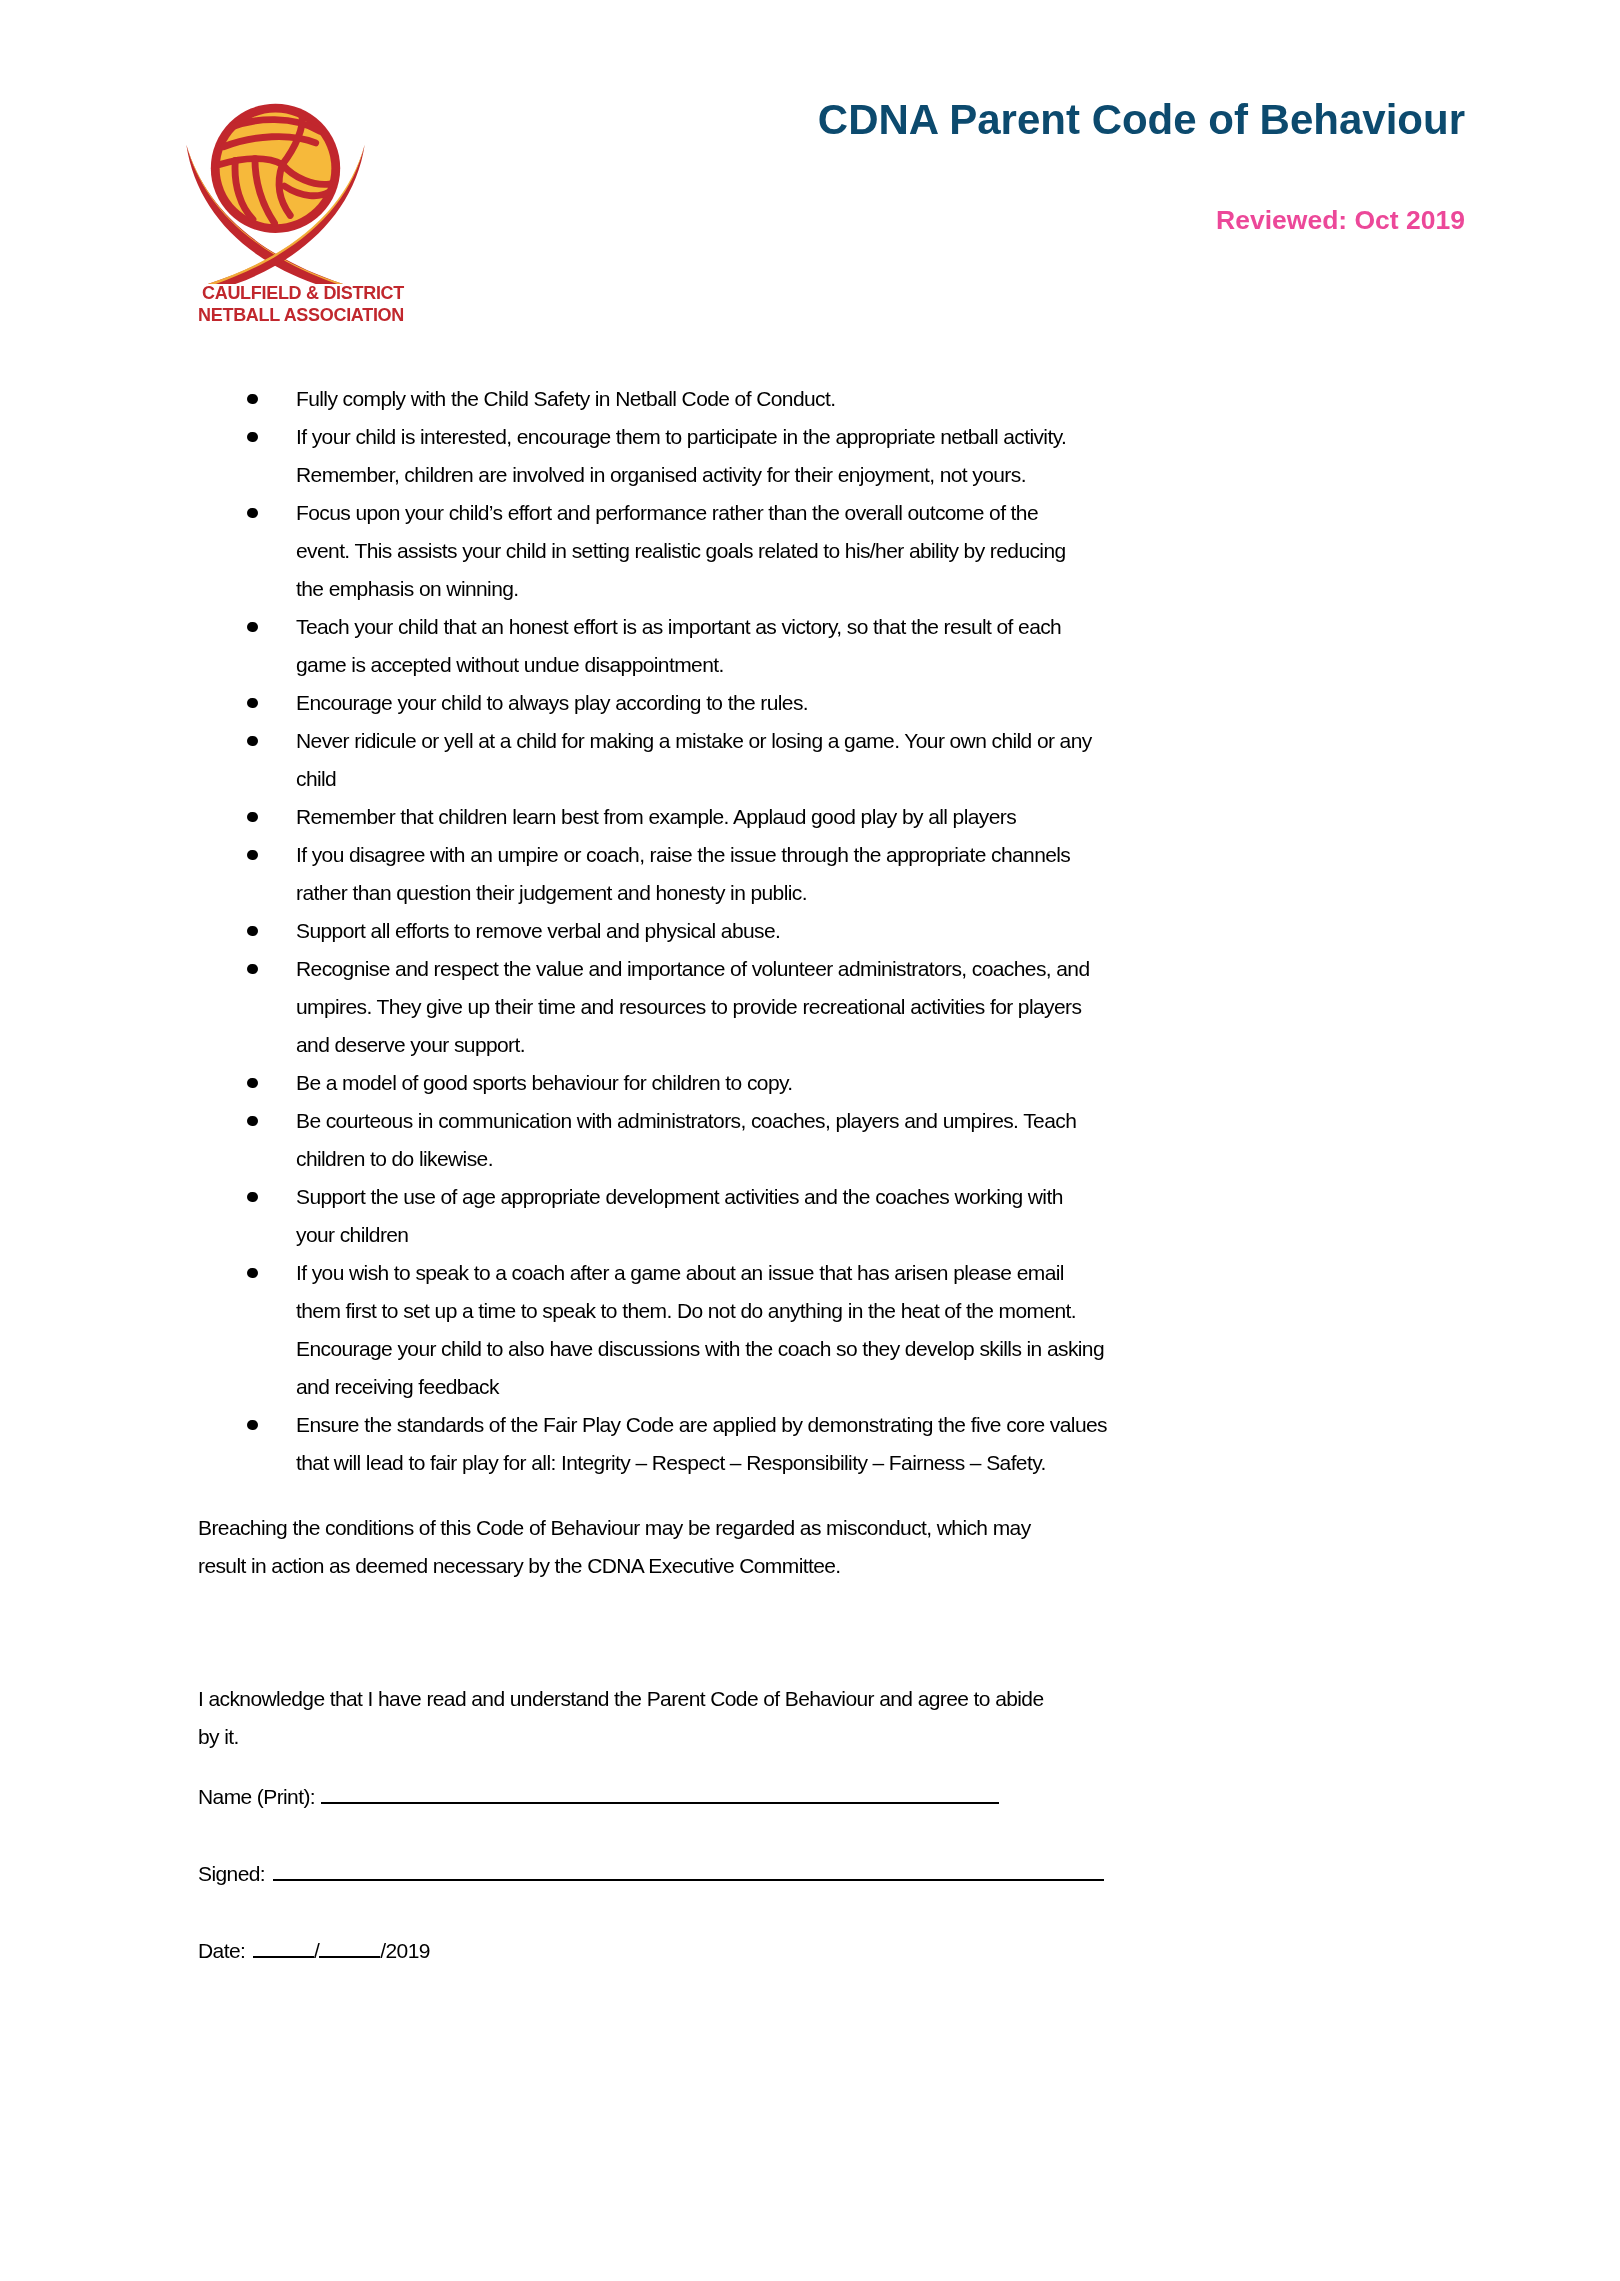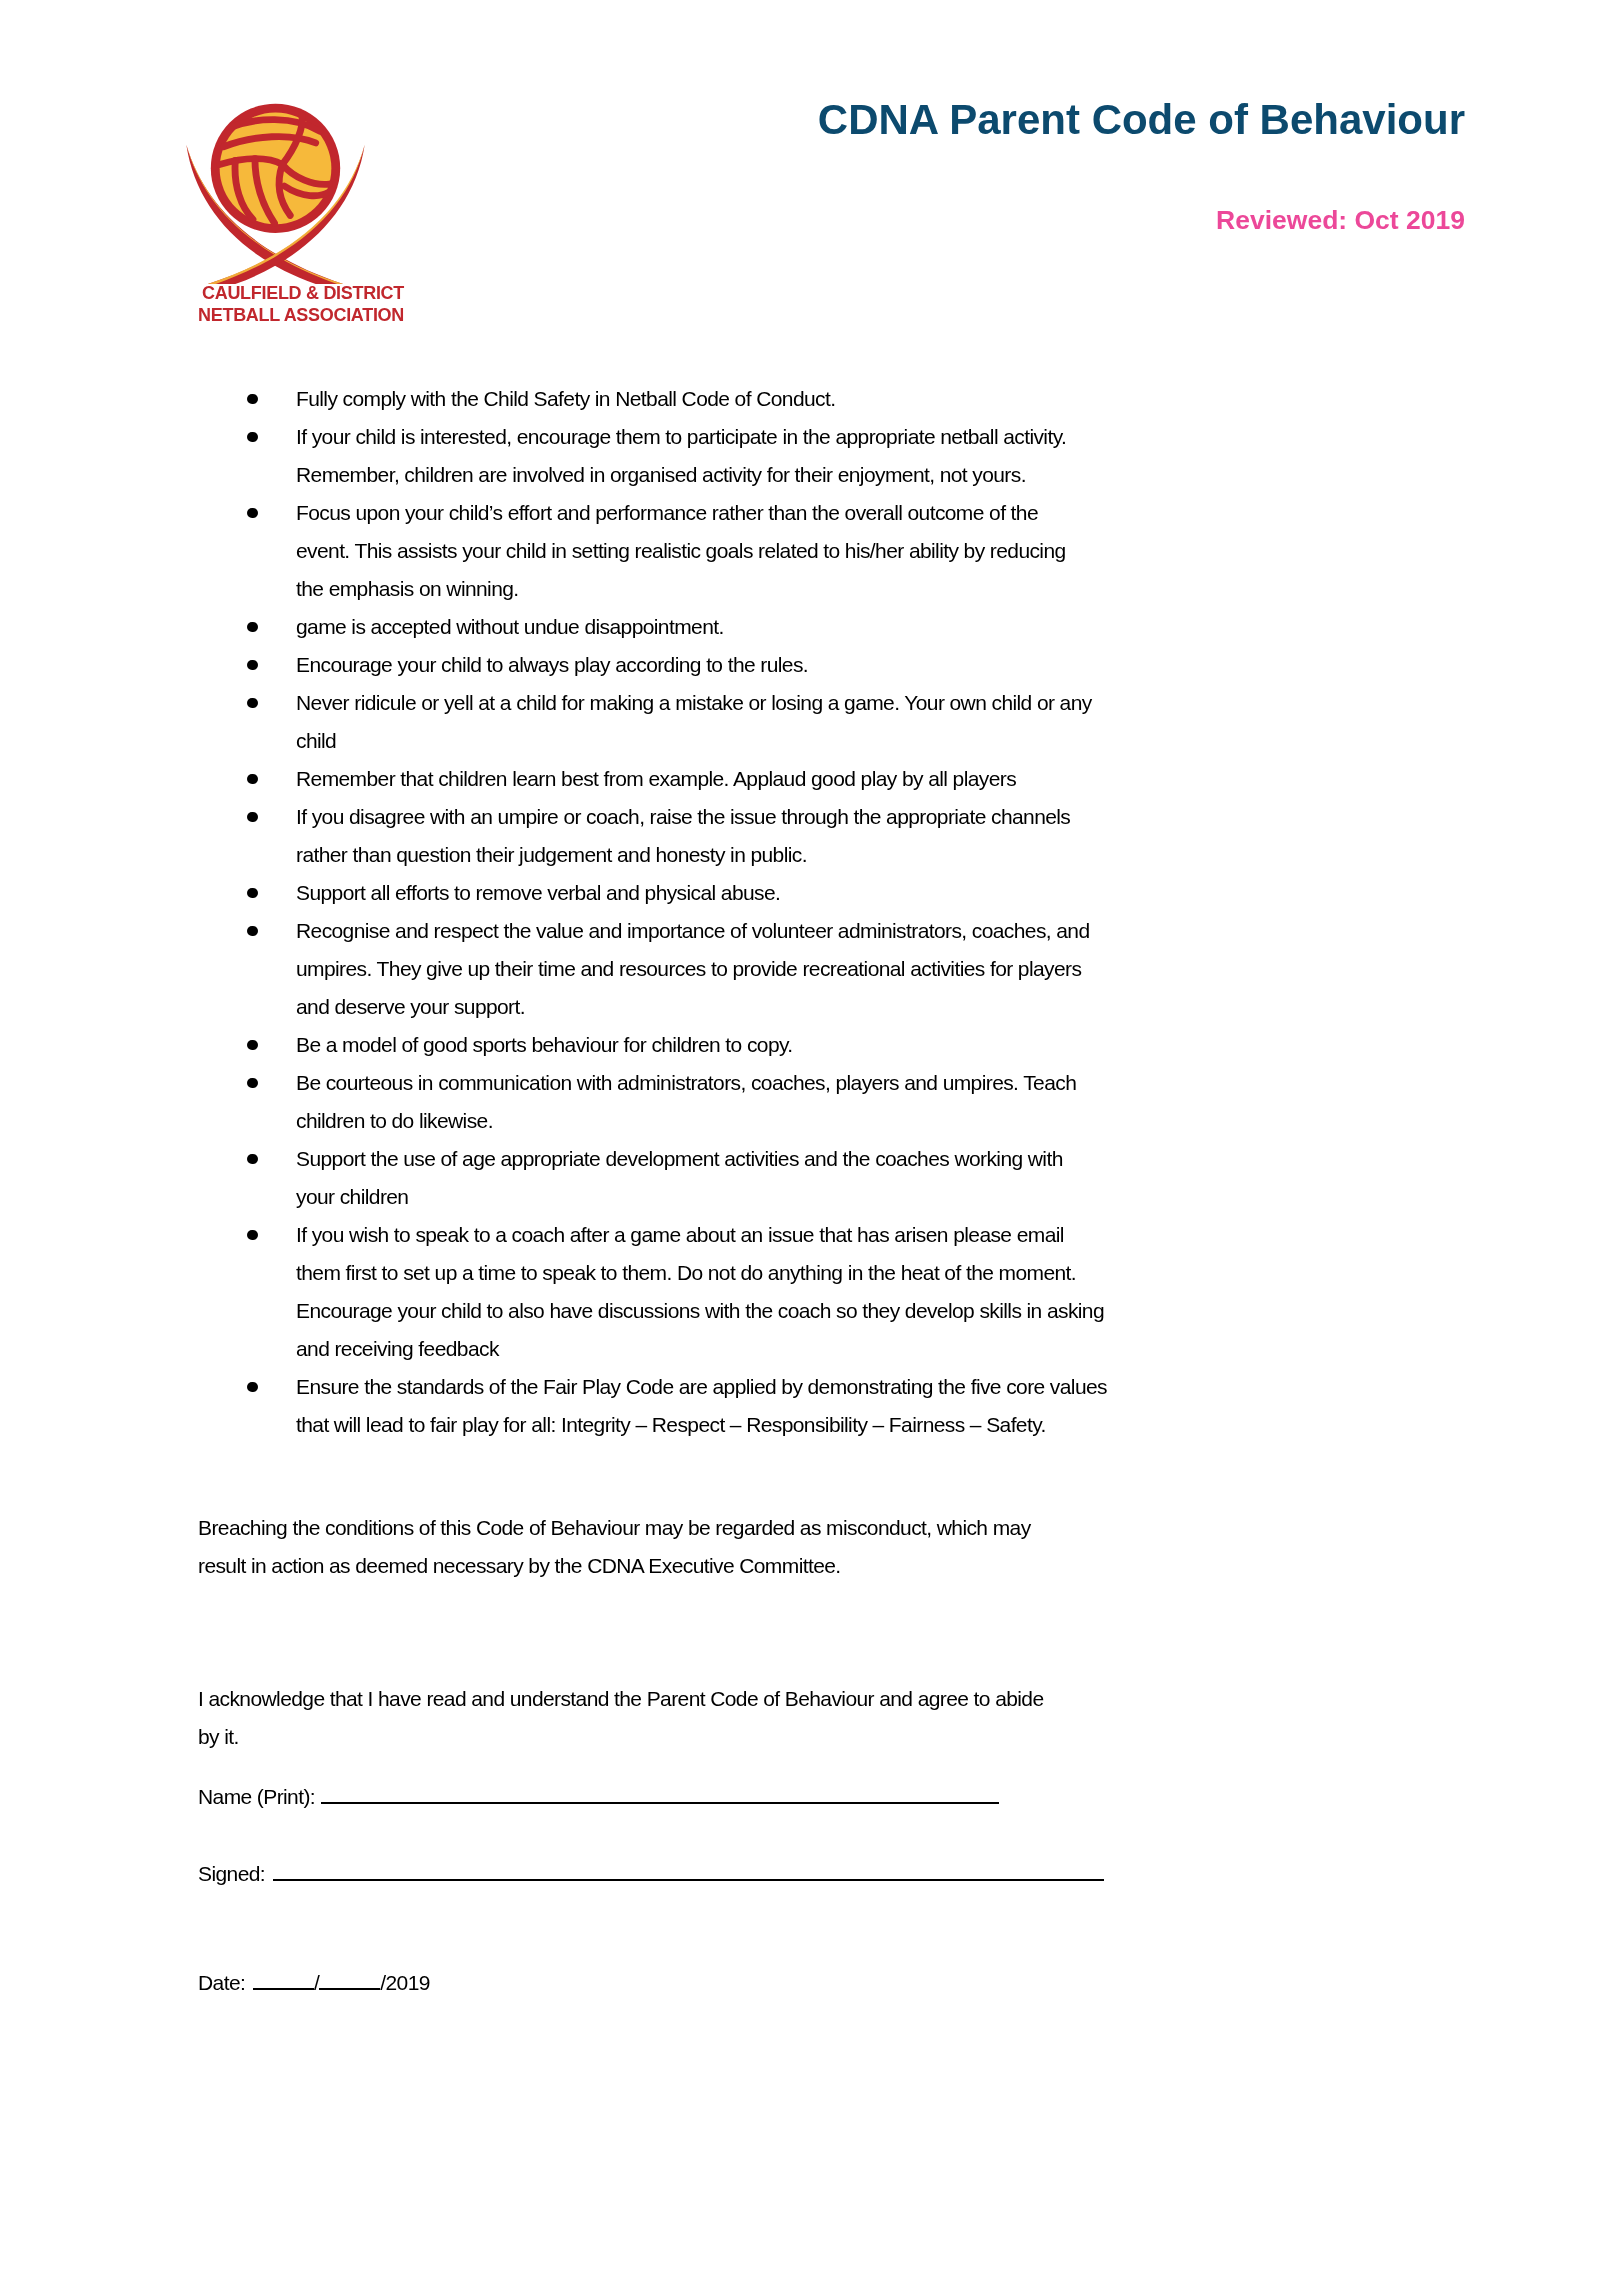--- a/index.html
+++ b/index.html
@@ -30,21 +30,21 @@
   .bullet-line { display: block; height: 38px; }
 
   .para { position: absolute; left: 198px; }
   .para .line { display: block; height: 38px; }
   .para-breach { top: 1509px; }
   .para-ack { top: 1662px; margin-top: 18px; }
 
   .sig-row { position: absolute; left: 198px; white-space: nowrap; }
   .sig-name { top: 1776px; }
   .sig-signed { top: 1853px; text-decoration: underline; }
-  .sig-date { top: 1930px; margin-top: 32px; }
+  .sig-date { top: 1930px; }
   .sig-label { display: inline-block; vertical-align: baseline; }
   .sig-line { display: inline-block; border-bottom: 2px solid #000; height: 25.5px; vertical-align: baseline; margin-left: 5.9px; }
   .sig-name .sig-line { width: 678px; }
   .sig-signed .sig-line { width: 831px; margin-left: 7.8px; }
   .date-blank { display: inline-block; border-bottom: 2px solid #000; width: 61px; height: 25.5px; vertical-align: baseline; }
   .date-first { margin-left: 7.8px; }
 </style>
 </head>
 <body>
 
@@ -91,20 +91,21 @@
         <span class="bullet-line">Remember, children are involved in organised activity for their enjoyment, not yours.</span>
       </li>
       <li class="bullet-item">
         <span class="bullet-dot"></span>
         <span class="bullet-line">Focus upon your child’s effort and performance rather than the overall outcome of the</span>
         <span class="bullet-line">event. This assists your child in setting realistic goals related to his/her ability by reducing</span>
         <span class="bullet-line">the emphasis on winning.</span>
       </li>
       <li class="bullet-item">
         <span class="bullet-dot"></span>
+        <span class="bullet-line">Teach your child that an honest effort is as important as victory, so that the result of each</span>
         <span class="bullet-line">game is accepted without undue disappointment.</span>
       </li>
       <li class="bullet-item">
         <span class="bullet-dot"></span>
         <span class="bullet-line">Encourage your child to always play according to the rules.</span>
       </li>
       <li class="bullet-item">
         <span class="bullet-dot"></span>
         <span class="bullet-line">Never ridicule or yell at a child for making a mistake or losing a game. Your own child or any</span>
         <span class="bullet-line">child</span>

